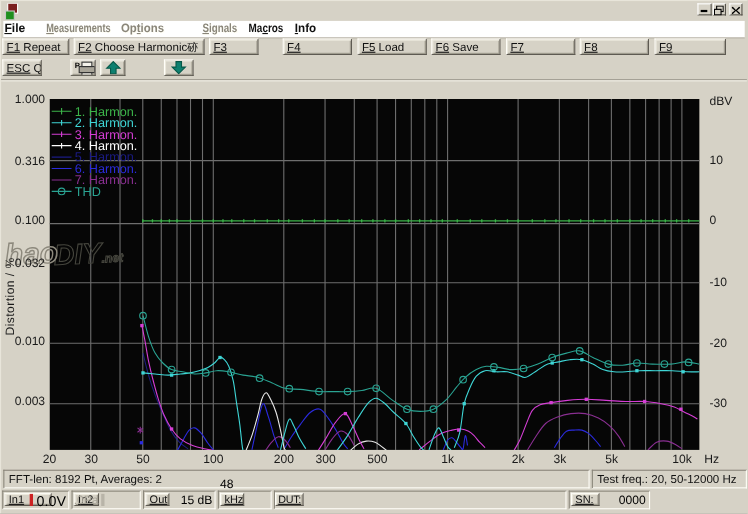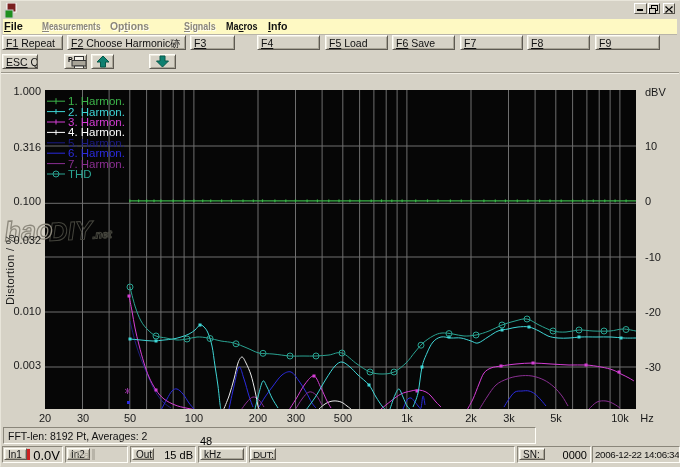--- a/index.html
+++ b/index.html
@@ -1,19 +1,19 @@
 <!DOCTYPE html>
 <html><head><meta charset="utf-8"><style>
 *{margin:0;padding:0;box-sizing:border-box}
 body{width:680px;height:467px;font-family:"Liberation Sans",sans-serif;background:#d6d2c6;position:relative;overflow:hidden}
 .win{position:absolute;inset:0;background:#d6d2c6;border:1px solid #d6d2c6;border-top-color:#e8e5da;border-left-color:#e8e5da}
 .title{position:absolute;left:2px;top:2px;right:2px;height:16px;background:linear-gradient(90deg,#10256b 0%,#30498e 40%,#6d8cbd 75%,#9db9dc 100%);color:#fff;font-family:"Liberation Mono",monospace;font-weight:bold;font-size:12px;line-height:16px}
 .title .txt{position:absolute;left:12px;top:0.5px;white-space:pre;transform:scaleX(0.745);transform-origin:0 50%}
 .wbtn{position:absolute;top:1.5px;width:12.5px;height:11.5px;background:#d6d2c6;border:1px solid;border-color:#fff #55524a #55524a #fff;font-size:9px;text-align:center;color:#000}
-.menubar{position:absolute;left:2px;top:18px;right:2px;height:15px;background:#fef9c3;font-weight:bold;font-size:11px}
+.menubar{position:absolute;left:2px;top:18px;right:2px;height:15px;background:#ffffff;font-weight:bold;font-size:11px}
 .mi{position:absolute;top:1px;color:#111;transform-origin:0 0}
 .mi.dis{color:#8a867a;text-shadow:1px 1px 0 #fffef5}
 .btn{position:absolute;background:#d6d2c6;border:1px solid;border-color:#fffef8 #5e5a52 #5e5a52 #fffef8;box-shadow:inset 1px 1px 0 #ece9dd,inset -1px -1px 0 #a8a496;font-size:10.5px;line-height:15px;padding-left:3px;color:#111;white-space:nowrap;overflow:hidden}
 .sunk{position:absolute;border:1px solid;border-color:#8a867a #fffef8 #fffef8 #8a867a;font-size:10.5px;color:#111;white-space:nowrap;overflow:hidden}
 .xl{position:absolute;top:411px;width:30px;text-align:center;font-size:11px;color:#1a1a1a}
 .yl{position:absolute;left:0;width:40px;text-align:right;font-size:11px;color:#1a1a1a}
 .yr{position:absolute;left:644px;font-size:11px;color:#1a1a1a}
 u{text-decoration:underline}
 </style></head><body>
 <div class="win">
@@ -283,32 +283,32 @@
     <div class="xl" style="left:280px">300</div>
     <div class="xl" style="left:327px">500</div>
     <div class="xl" style="left:391px">1k</div>
     <div class="xl" style="left:455px">2k</div>
     <div class="xl" style="left:493px">3k</div>
     <div class="xl" style="left:540px">5k</div>
     <div class="xl" style="left:604px">10k</div>
     <div class="xl" style="left:631px">Hz</div>
 <div style="position:absolute;left:3px;top:304px;font-size:11px;letter-spacing:0.4px;color:#1a1a1a;transform:rotate(-90deg);transform-origin:0 0;white-space:nowrap">Distortion / %</div>
 <div class="sunk" style="left:2px;top:426px;width:533px;height:17px;line-height:16px;padding-left:4px">FFT-len: 8192 Pt, Averages: 2</div>
+<div class="sunk" style="left:537px;top:426px;width:141px;height:17px;line-height:16px;padding-left:4px">Test freq.: 20, 50-12000 Hz</div>
 <div class="sunk" style="left:1px;top:445px;width:61px;height:17px"></div>
-<div class="btn" style="left:3px;top:446.5px;width:23px;height:12px;line-height:12px;font-size:10px"><u>In1</u></div>
+<div class="btn" style="left:3px;top:446.5px;width:43px;height:12px;line-height:12px;font-size:10px"><u>In1</u></div>
 <div style="position:absolute;left:26px;top:448px;width:3px;height:11px;background:#cc2222"></div>
 <div style="position:absolute;left:0px;top:447px;width:59px;text-align:right;font-size:13px;line-height:15px">0.0V</div>
 <div class="sunk" style="left:64px;top:445px;width:63px;height:17px"></div>
 <div class="btn" style="left:66px;top:446.5px;width:23px;height:12px;line-height:12px;font-size:10px"><u>In2</u></div>
 <div style="position:absolute;left:91px;top:448px;width:3px;height:11px;background:#b8b4a8"></div>
 <div style="position:absolute;left:66px;top:447px;width:80px;font-size:11px;line-height:15px;color:#a8a498">.0Pa</div>
 <div class="sunk" style="left:129px;top:445px;width:66px;height:17px"></div>
 <div class="btn" style="left:131px;top:446.5px;width:22px;height:12px;line-height:12px;font-size:10px"><u>Out</u></div>
 <div style="position:absolute;left:131px;top:447px;width:61px;text-align:right;font-size:11px;line-height:15px">15 dB</div>
 <div class="sunk" style="left:197px;top:445px;width:49px;height:17px"></div>
-<div class="btn" style="left:199px;top:446.5px;width:44px;height:12px;line-height:12px;font-size:10px"><u>kHz</u></div>
+<div class="btn" style="left:199px;top:446.5px;width:22px;height:12px;line-height:12px;font-size:10px"><u>kHz</u></div>
 <div style="position:absolute;left:199px;top:433px;width:44px;text-align:left;font-size:11px;line-height:15px">48</div>
 <div class="sunk" style="left:248px;top:445px;width:266px;height:17px"></div>
 <div class="btn" style="left:249px;top:446.5px;width:26px;height:12px;line-height:12px;padding-left:2px;font-size:9.8px;letter-spacing:-0.3px"><u>DUT:</u></div>
 <div class="sunk" style="left:516px;top:445px;width:74px;height:17px"></div>
 <div class="btn" style="left:518px;top:446.5px;width:26px;height:12px;line-height:12px;font-size:10px"><u>SN:</u></div>
 <div style="position:absolute;left:518px;top:447px;width:68px;text-align:right;font-size:11px;line-height:15px">0000</div>
-<div class="sunk" style="left:591px;top:445px;width:88px;height:17px;line-height:16px;padding-left:2px;font-size:9.8px;letter-spacing:-0.35px">2006-12-22 14:06:34</div>
 </div>
 </body></html>

